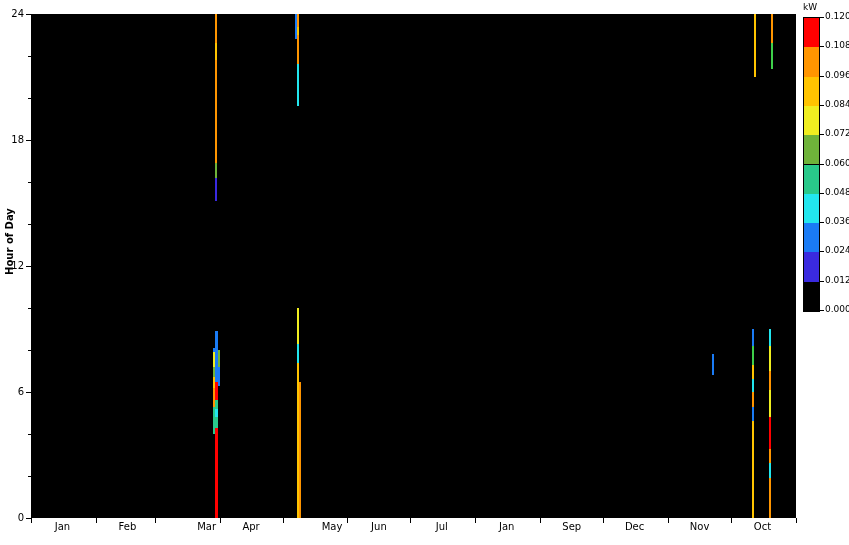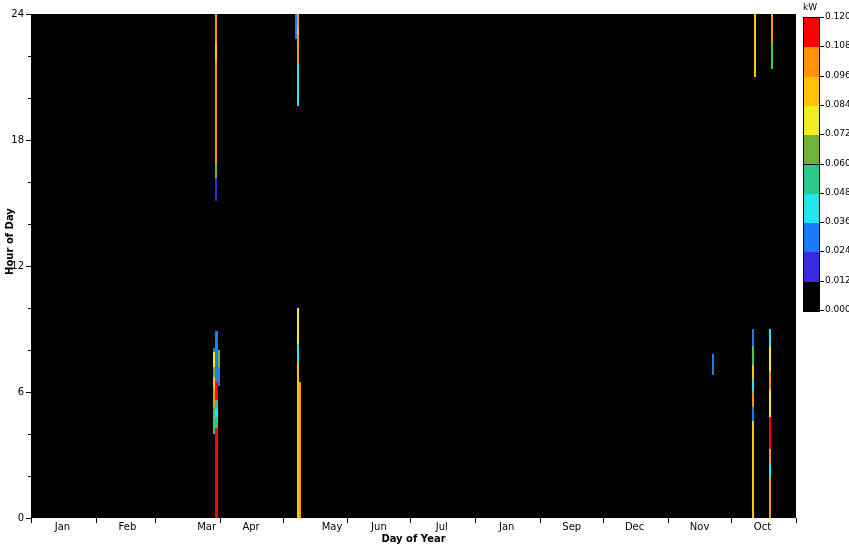--- a/index.html
+++ b/index.html
@@ -299,21 +299,20 @@
       <div class="x-tick-label" style="left: 251.068px;">Apr</div>
       <div class="x-tick-label" style="left: 332px;">May</div>
       <div class="x-tick-label" style="left: 378.918px;">Jun</div>
       <div class="x-tick-label" style="left: 441.795px;">Jul</div>
       <div class="x-tick-label" style="left: 506.767px;">Jan</div>
       <div class="x-tick-label" style="left: 571.74px;">Sep</div>
       <div class="x-tick-label" style="left: 634.616px;">Dec</div>
       <div class="x-tick-label" style="left: 699.589px;">Nov</div>
       <div class="x-tick-label" style="left: 762.466px;">Oct</div>
     </div>
-  <div class="x-axis-label">Day of Year</div>
 
   <div class="cbar-title">kW</div>
   <div class="cbar" id="colorbar">
       <div class="cbar-band" style="background: rgb(255, 0, 0); top: 0px; height: 29.3px;"></div>
       <div class="cbar-band" style="background: rgb(255, 149, 0); top: 29.3px; height: 29.3px;"></div>
       <div class="cbar-band" style="background: rgb(255, 196, 0); top: 58.6px; height: 29.3px;"></div>
       <div class="cbar-band" style="background: rgb(240, 238, 32); top: 87.9px; height: 29.3px;"></div>
       <div class="cbar-band" style="background: rgb(111, 179, 58); top: 117.2px; height: 29.3px;"></div>
       <div class="cbar-band" style="background: rgb(41, 201, 138); top: 146.5px; height: 29.3px;"></div>
       <div class="cbar-band" style="background: rgb(34, 230, 238); top: 175.8px; height: 29.3px;"></div>

